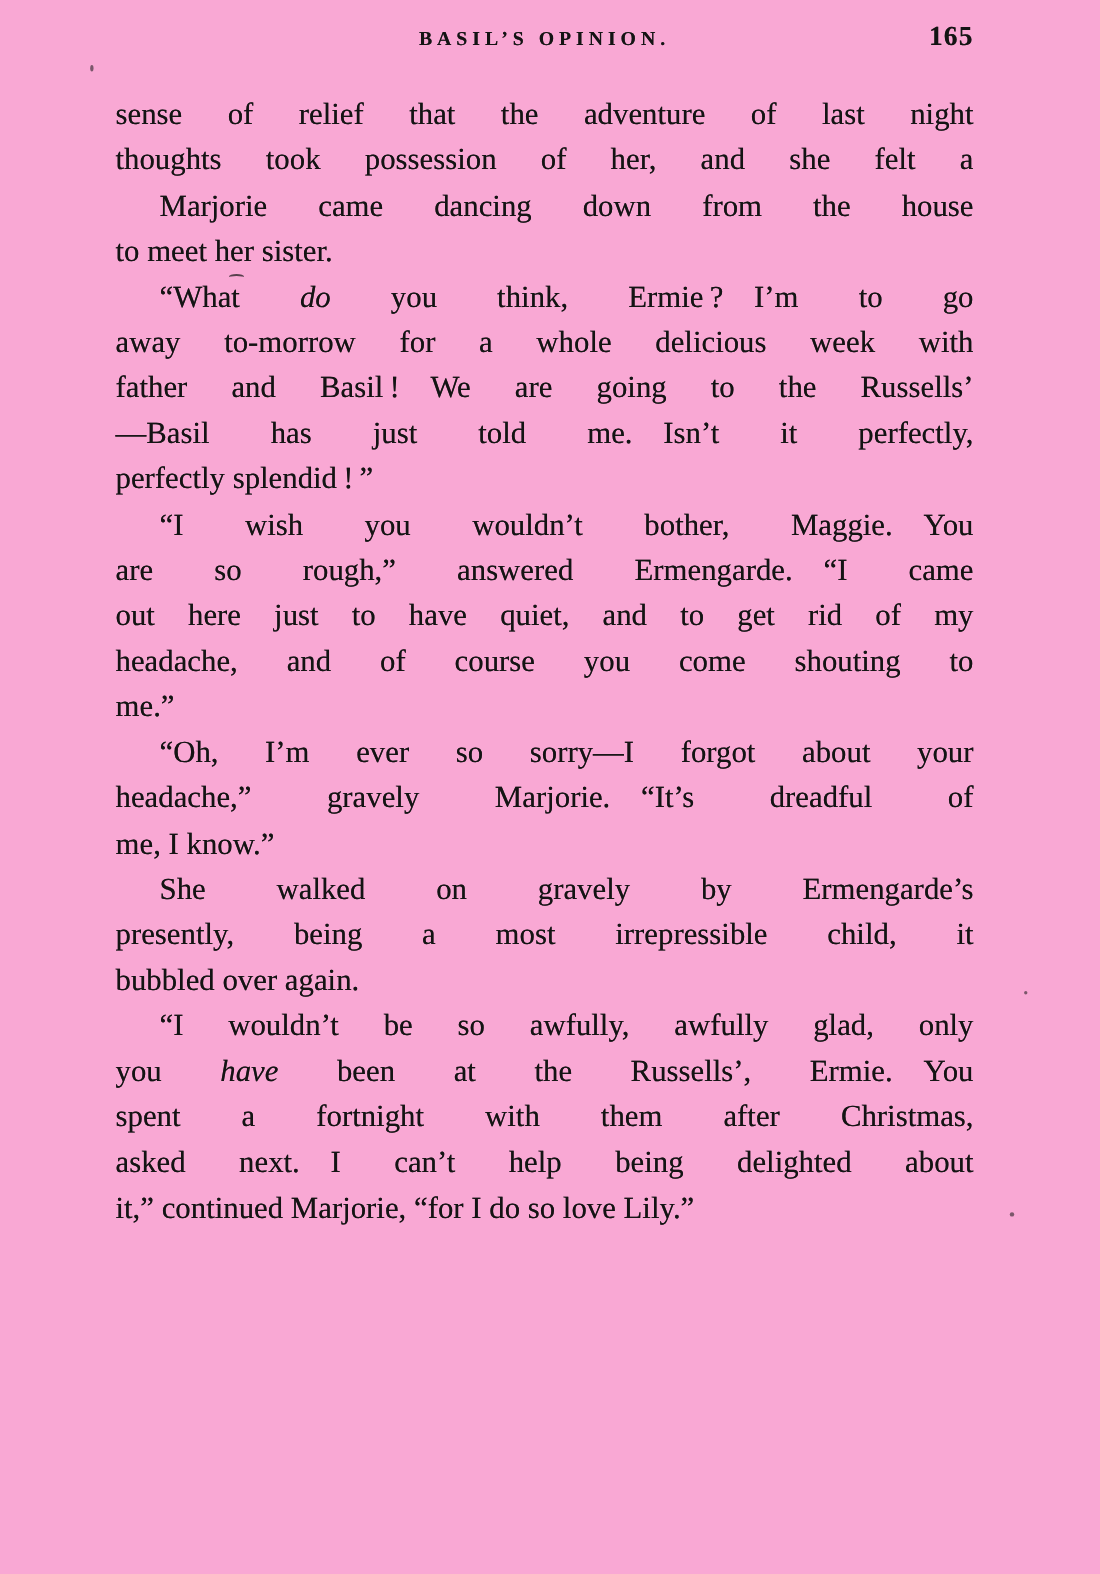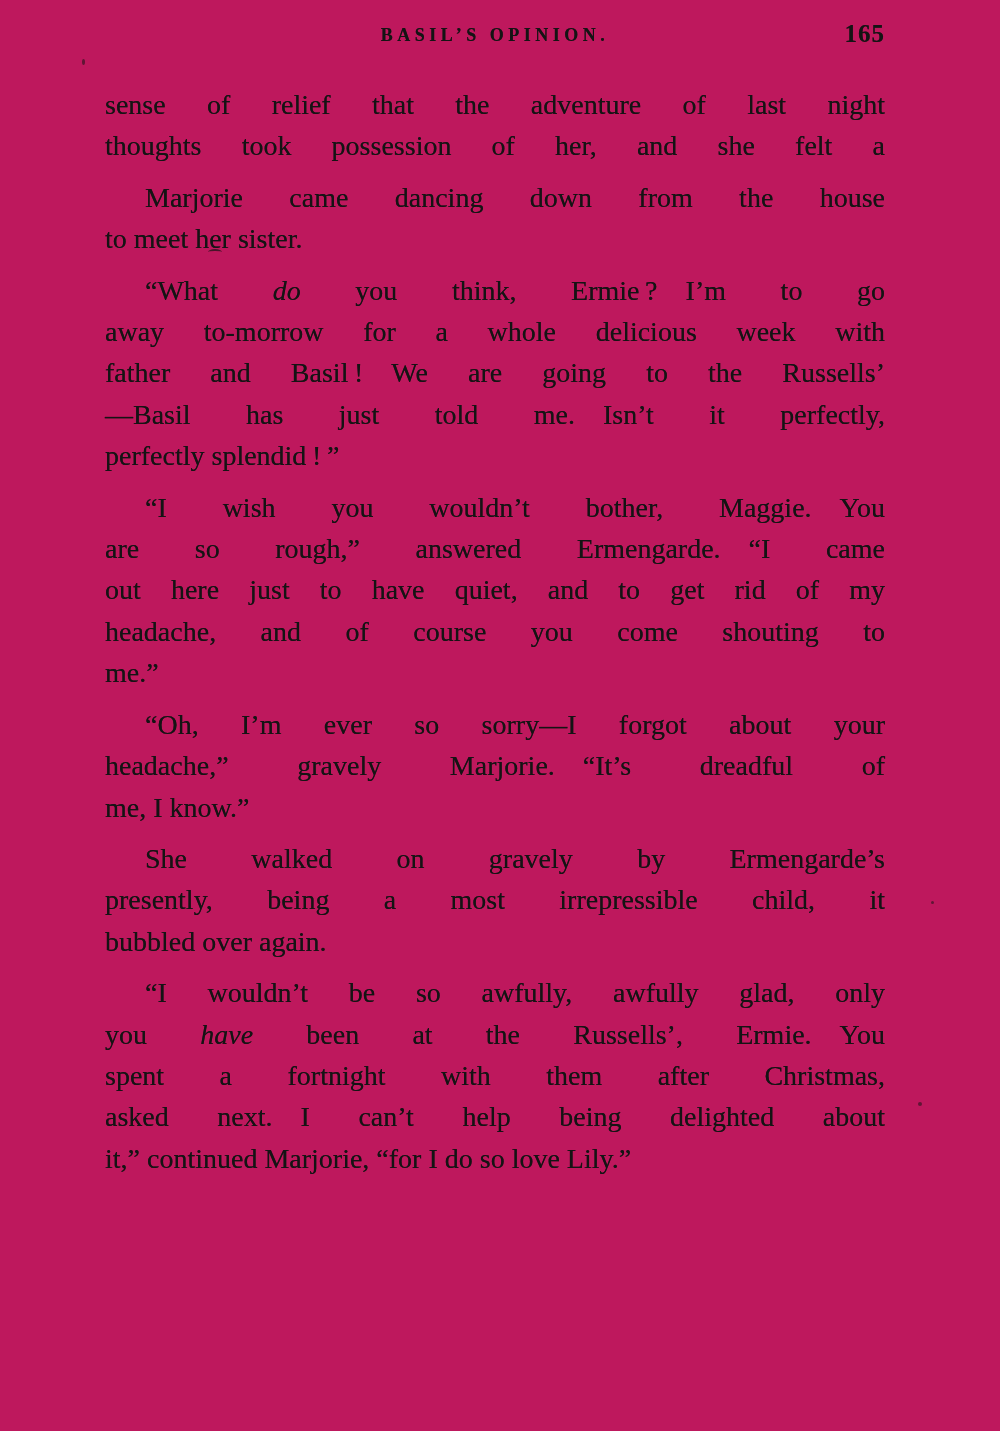--- a/index.html
+++ b/index.html
@@ -6,21 +6,21 @@
   html, body { width: 1000px; }
   body {
     background: #fdfdfc;
     font-family: "Liberation Serif", "DejaVu Serif", serif;
     color: #141414;
   }
   .page {
     position: relative;
     width: 1000px;
     height: 1431px;
-    background: #be185d;
+    background: #f9a8d4;
     overflow: hidden;
   }
   
   .header {
     position: absolute;
     left: 105px;
     top: 20px;
     width: 780px;
     height: 34px;
   }
@@ -48,21 +48,21 @@
   .body-text {
     position: absolute;
     left: 105px;
     top: 84px;
     width: 780px;
     font-size: 28px;
     line-height: 41.4px;
     text-shadow: 0 0 0.6px rgba(20,20,20,0.75);
   }
   .para { margin: 0; }
-  .para.indent .line:first-child { text-indent: 40px; margin-top: 10px; }
+  .para.indent .line:first-child { text-indent: 40px; }
   .line {
     display: block;
     text-align: justify;
     text-align-last: justify;
   }
   .line.last { text-align-last: left; }
   em { font-style: italic; }
   
   .speck {
     position: absolute;

